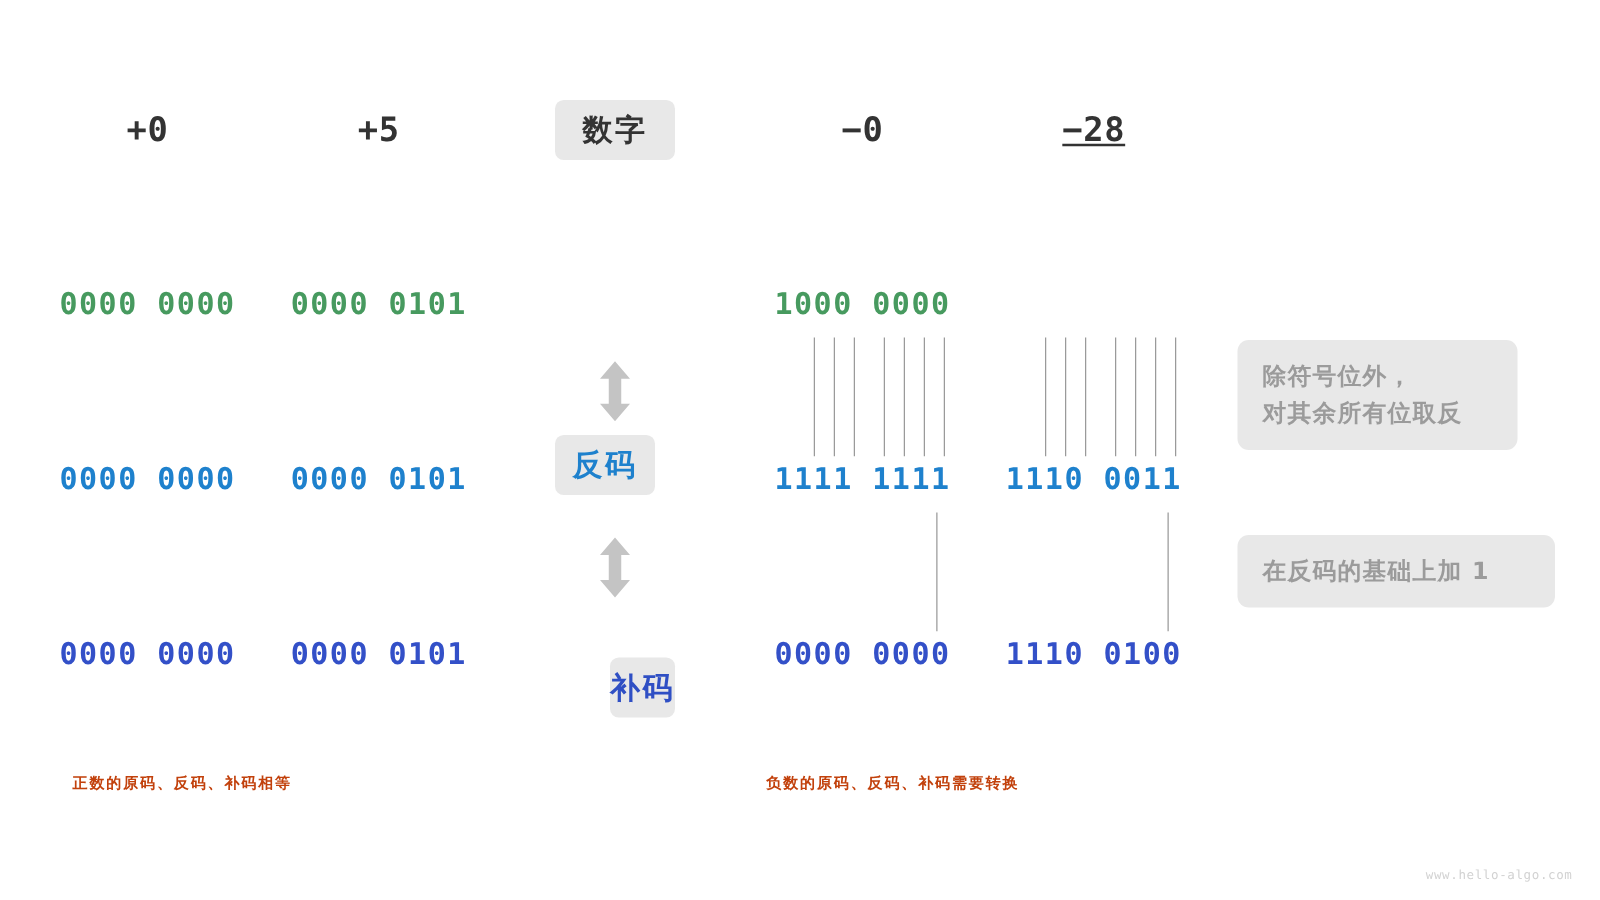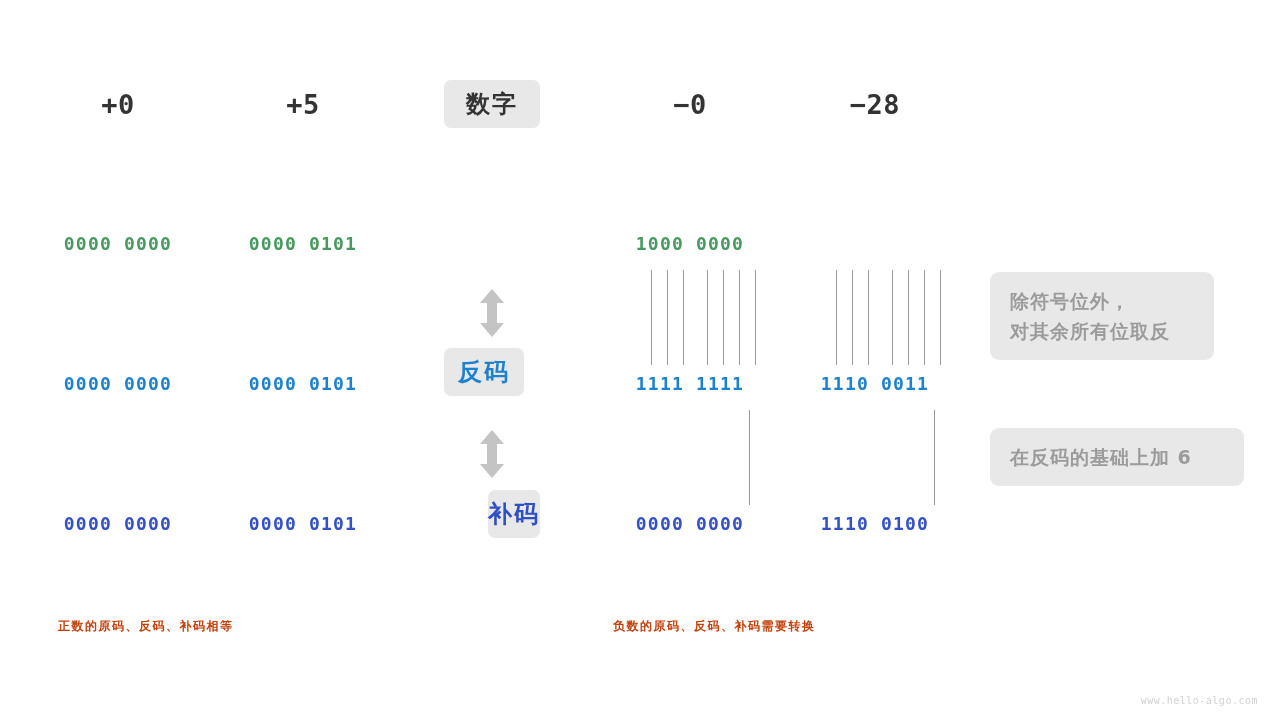--- a/index.html
+++ b/index.html
@@ -53,21 +53,21 @@
     justify-content: center;
   }
   .chip-dark  { color: #333333; }
   .chip-green { color: #479a5f; }
   .chip-blue  { color: #1e81cd; }
   .chip-indigo{ color: #2f4fc4; }
 
   
   .bits {
     font-family: "DejaVu Sans Mono", "Liberation Mono", monospace;
-    font-size: 18px;
+    font-size: 24px;
     font-weight: bold;
     letter-spacing: 1.2px;
   }
   .c-green  { color: #479a5f; }
   .c-blue   { color: #1e81cd; }
   .c-indigo { color: #3350c8; }
 
   
   .vline {
     position: absolute;
@@ -125,21 +125,21 @@
   <div class="cell num-label" style="left:58px;  top:82px; width:120px; height:44px;">+0</div>
 
   <div class="cell num-label" style="left:243px; top:82px; width:120px; height:44px;">+5</div>
 
   <div class="cell" style="left:444px; top:80px; width:96px; height:48px;">
     <div class="chip chip-dark">数字</div>
   </div>
 
   <div class="cell num-label" style="left:630px; top:82px; width:120px; height:44px;">−0</div>
 
-  <div class="cell num-label" style="left:815px; top:82px; width:120px; height:44px;">−28</div>
+  <div class="cell num-label" style="left:815px; top:82px; width:120px; height:44px;text-decoration:underline;">−28</div>
 
   <div class="cell bits c-green" style="left:28px;  top:222px; width:180px; height:42px;">0000 0000</div>
 
   <div class="cell bits c-green" style="left:213px; top:222px; width:180px; height:42px;">0000 0101</div>
 
 
   <div class="cell bits c-green" style="left:600px; top:222px; width:180px; height:42px;">1000 0000</div>
 
 
   <div class="cell bits c-blue" style="left:28px;  top:362px; width:180px; height:42px;">0000 0000</div>
@@ -151,21 +151,21 @@
   </div>
 
   <div class="cell bits c-blue" style="left:600px; top:362px; width:180px; height:42px;">1111 1111</div>
 
   <div class="cell bits c-blue" style="left:785px; top:362px; width:180px; height:42px;">1110 0011</div>
 
   <div class="cell bits c-indigo" style="left:28px;  top:502px; width:180px; height:42px;">0000 0000</div>
 
   <div class="cell bits c-indigo" style="left:213px; top:502px; width:180px; height:42px;">0000 0101</div>
 
-  <div class="cell" style="left:444px; top:484px; width:96px; height:60px;padding-left:44px;">
+  <div class="cell" style="left:444px; top:520px; width:96px; height:60px;padding-left:44px;">
     <div class="chip chip-indigo">补码</div>
   </div>
 
   <div class="cell bits c-indigo" style="left:600px; top:502px; width:180px; height:42px;">0000 0000</div>
 
   <div class="cell bits c-indigo" style="left:785px; top:502px; width:180px; height:42px;">1110 0100</div>
 
   <div class="vline" style="left:651px; top:270px; height:95px;"></div>
   <div class="vline" style="left:667px; top:270px; height:95px;"></div>
   <div class="vline" style="left:683px; top:270px; height:95px;"></div>
@@ -193,21 +193,21 @@
 
   <div class="arrow" style="left:474px; top:429px;">
     <svg width="36" height="50" viewBox="0 0 36 50" xmlns="http://www.w3.org/2000/svg" aria-hidden="true">
       <path d="M18 1 L30 15 L23 15 L23 35 L30 35 L18 49 L6 35 L13 35 L13 15 L6 15 Z" fill="#c4c4c4"></path>
     </svg>
   </div>
 
   <div class="note" style="left:990px; top:272px; width:224px;">除符号位外，
 对其余所有位取反</div>
 
-  <div class="note" style="left:990px; top:428px; width:254px;">在反码的基础上加  6</div>
+  <div class="note" style="left:990px; top:428px; width:254px;">在反码的基础上加  1</div>
 
   <div class="caption" style="left:58px; top:618px;">正数的原码、反码、补码相等</div>
 
   <div class="caption" style="left:613px; top:618px;font-family:Liberation Mono, monospace;">负数的原码、反码、补码需要转换</div>
 
   <div class="watermark">www.hello-algo.com</div>
 
 </div>
 
 </body></html>

